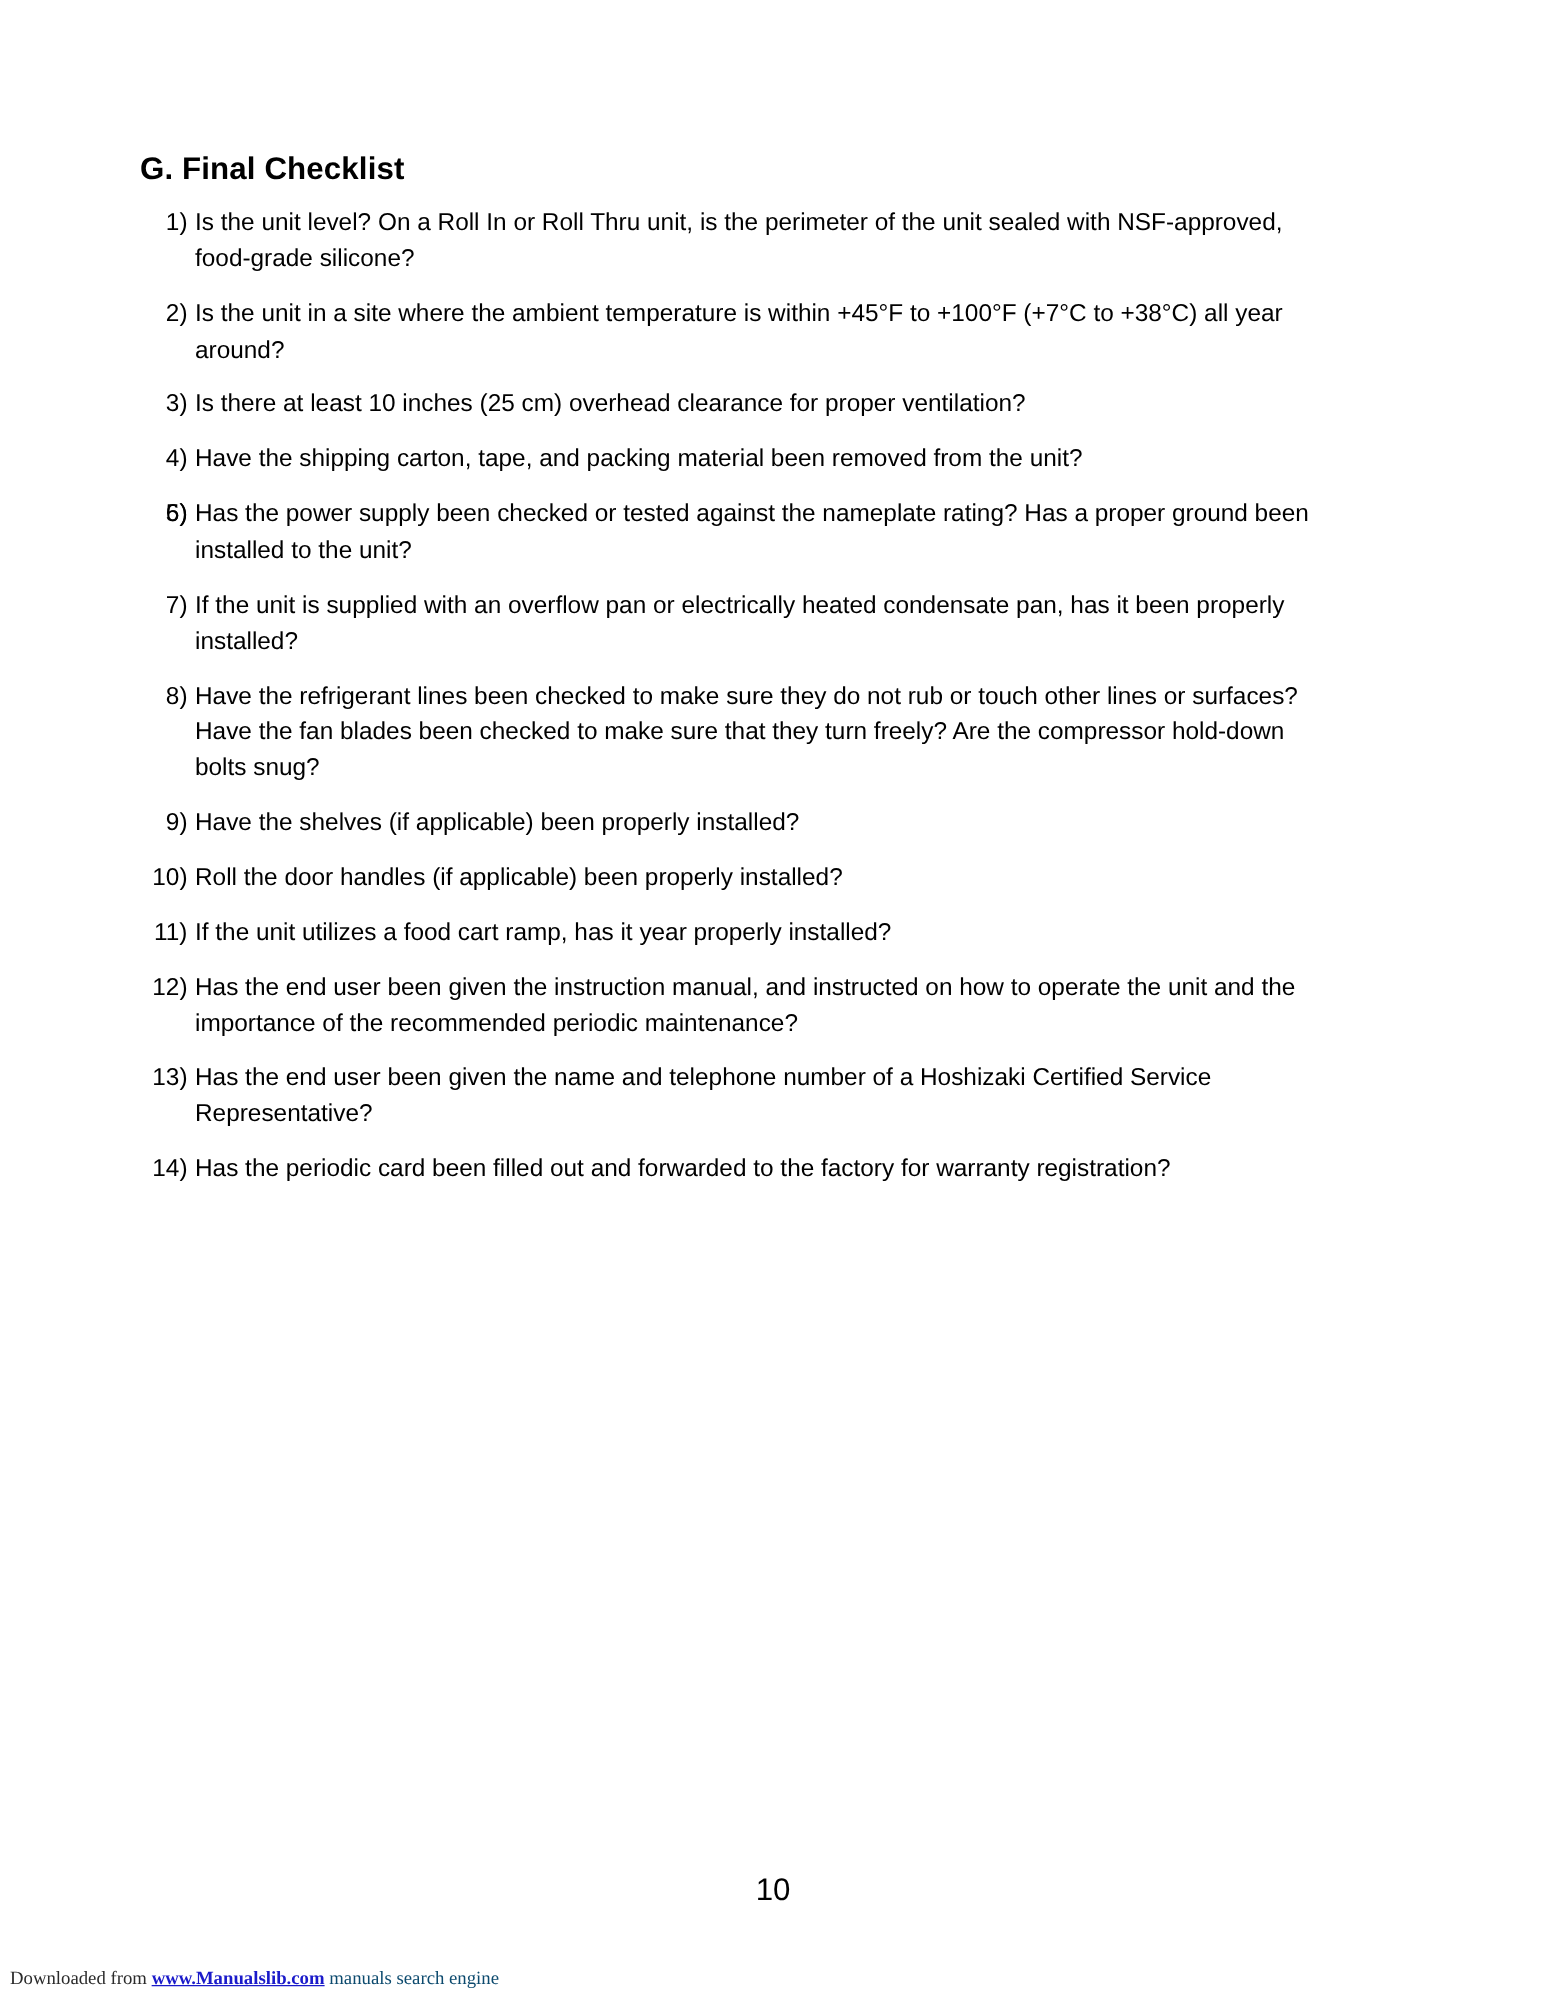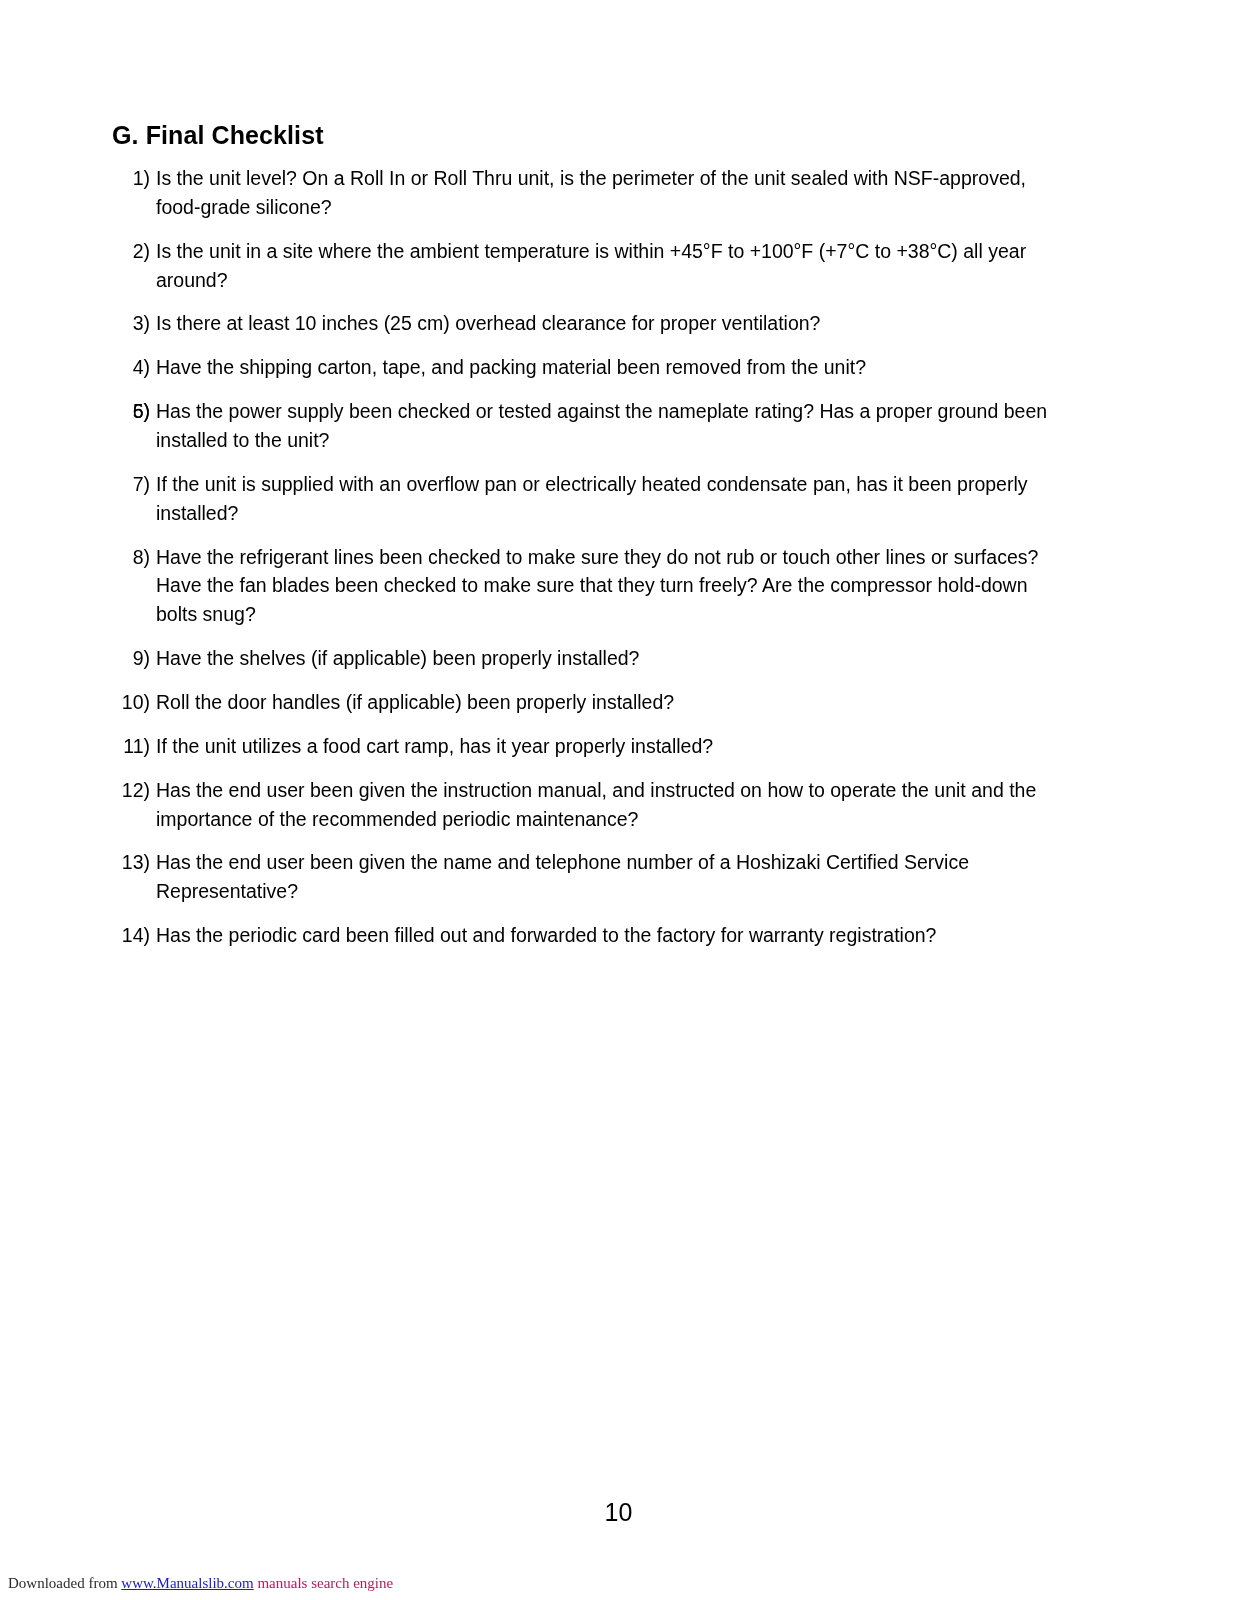--- a/index.html
+++ b/index.html
@@ -72,24 +72,24 @@
     width: 100%;
     font-family: "Liberation Serif", serif;
     font-size: 15px;
     color: #2b2b2b;
     padding-left: 8px;
     box-sizing: border-box;
   }
   .footer-bar .lnk {
     color: #1a1aca;
     text-decoration: underline;
-    font-weight: normal;
+    font-weight: bold;
   }
   .footer-bar .tail {
-    color: #be185d;
+    color: #0c4a6e;
   }
 </style>
 </head>
 <body>
 
 <div class="page">
 
   <div class="content">
     <h1 class="section-title">G. Final Checklist</h1>
 

